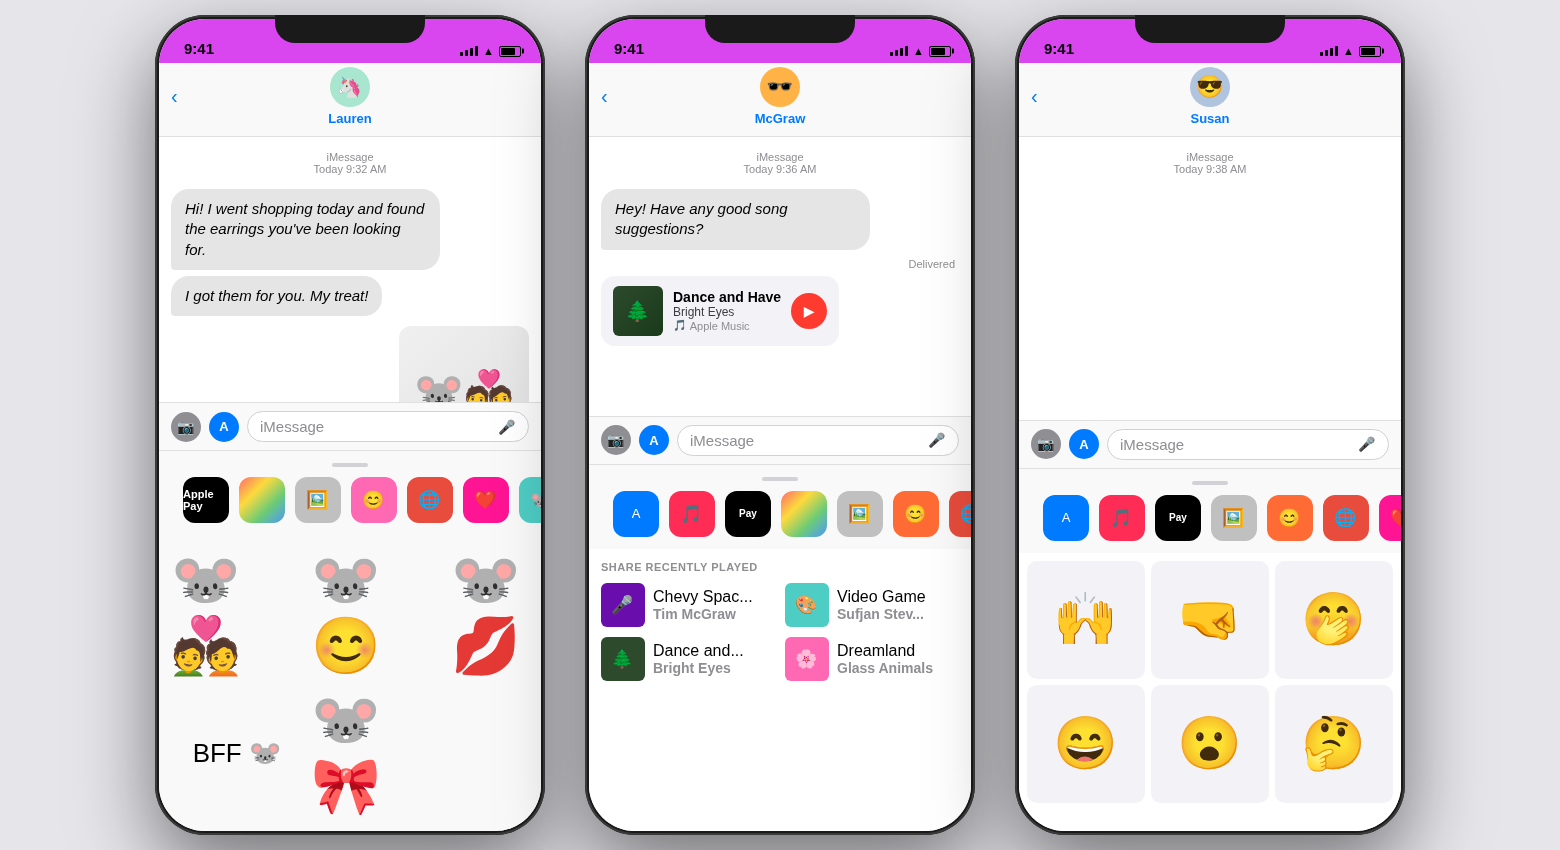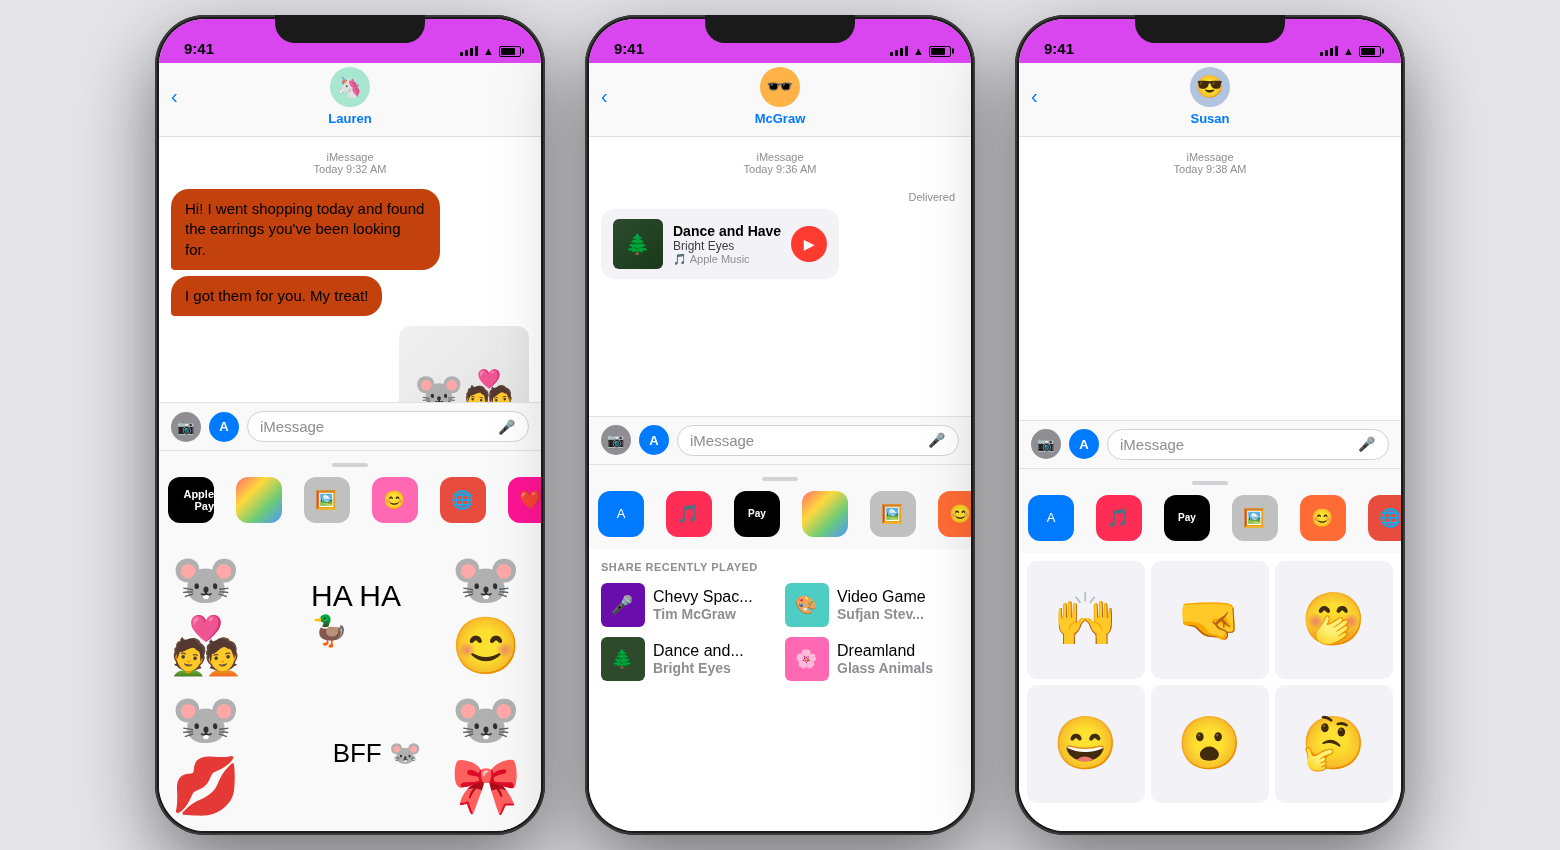--- a/index.html
+++ b/index.html
@@ -168,23 +168,24 @@
 
     .bubble {
       max-width: 75%;
       padding: 10px 14px;
       border-radius: 18px;
       font-size: 15px;
       line-height: 1.35;
       word-wrap: break-word;
     }
     .bubble.incoming {
-      background: #c2410c;
+      background: #e5e5e5;
       color: #000;
       border-bottom-left-radius: 4px;
+      font-style: italic;
     }
     .bubble.outgoing {
       background: #007aff;
       color: #fff;
       border-bottom-right-radius: 4px;
     }
     .delivered-text {
       font-size: 11px;
       color: #8e8e93;
       margin-top: 2px;
@@ -241,25 +242,24 @@
 
     
     .app-drawer {
       background: #f9f9f9;
       border-top: 1px solid #e0e0e0;
       padding: 8px 0;
       flex-shrink: 0;
     }
     .app-drawer-icons {
       display: flex;
-      gap: 22px;
-      padding: 4px 9px;
+      gap: 10px;
+      padding: 4px 24px;
       overflow-x: auto;
       scrollbar-width: none;
-      text-align: right;
     }
     .app-drawer-icons::-webkit-scrollbar { display: none; }
     .drawer-icon {
       width: 46px; height: 46px;
       border-radius: 12px;
       display: flex;
       align-items: center;
       justify-content: center;
       font-size: 18px;
       flex-shrink: 0;
@@ -454,21 +454,20 @@
         <div class="drawer-icon" style="background:#ff69b4;">😊</div>
         <div class="drawer-icon" style="background:#e74c3c;">🌐</div>
         <div class="drawer-icon" style="background:#ff1493;">❤️</div>
         <div class="drawer-icon" style="background:#4ecdc4;">🐭</div>
       </div>
     </div>
 
     <div class="sticker-panel">
       <div class="sticker-grid">
         <div class="sticker-item">🐭💑</div>
-        <div class="sticker-item" style="font-size:30px;">HA HA 🦆</div>
         <div class="sticker-item">🐭😊</div>
         <div class="sticker-item">🐭💋</div>
         <div class="sticker-item" style="font-size:26px;">BFF 🐭</div>
         <div class="sticker-item">🐭🎀</div>
       </div>
     </div>
   </div>
 </div>
 
 <div class="phone">
@@ -496,20 +495,23 @@
         <span class="back-chevron">‹</span>
       </div>
       <div class="contact-info">
         <div class="avatar" style="background:#ffb347;font-size:22px;">🕶️</div>
         <span class="contact-name">McGraw</span>
       </div>
     </div>
 
     <div class="chat-area">
       <div class="chat-meta">iMessage<br>Today 9:36 AM</div>
+      <div class="bubble-row incoming">
+        <div class="bubble incoming">Hey! Have any good song suggestions?</div>
+      </div>
       <div class="bubble-row outgoing">
         <div class="delivered-text">Delivered</div>
       </div>
       <div class="bubble-row incoming">
         <div class="music-card">
           <div class="music-thumb">🌲</div>
           <div class="music-info">
             <div class="music-title">Dance and Have</div>
             <div class="music-artist">Bright Eyes</div>
             <div class="music-service">

